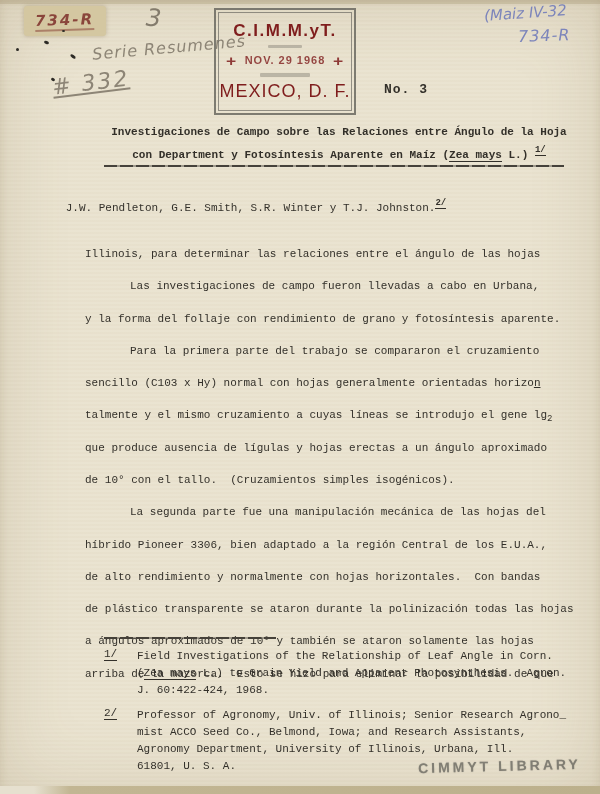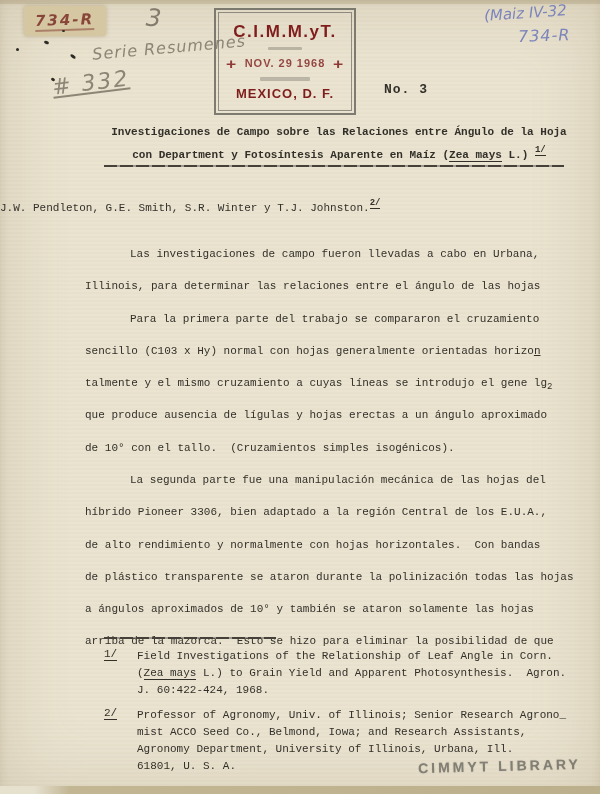--- a/index.html
+++ b/index.html
@@ -39,30 +39,30 @@
   .stamp-inner{border:1px solid rgba(99,97,90,.65);height:100%;box-sizing:border-box;
     display:flex;flex-direction:column;align-items:center;justify-content:space-evenly;
     font-family:"Liberation Sans","DejaVu Sans",sans-serif;}
   .stamp-org{font-size:17px;font-weight:bold;letter-spacing:1.5px;}
   .stamp-smudge{background:rgba(99,97,90,.35);border-radius:1px;}
   .s1{width:34px;height:3px;margin:-4px 0;}
   .s2{width:50px;height:4px;margin:-4px 0;}
   .stamp-date-row{display:flex;align-items:center;gap:9px;}
   .stamp-plus{font-size:14px;font-weight:bold;transform:scale(1.25,1.1);opacity:.85;}
   .stamp-date{font-size:11px;font-weight:bold;letter-spacing:1px;opacity:.8;}
-  .stamp-city{font-size:13px;font-weight:bold;letter-spacing:1px;}
+  .stamp-city{font-size:18px;font-weight:normal;letter-spacing:1px;}
   
   .no3{position:absolute;left:384px;top:82px;font-size:13px;font-weight:bold;letter-spacing:1px;}
   .title-block{position:absolute;left:104px;top:123px;width:470px;font-size:11px;font-weight:bold;
     line-height:19px;white-space:pre;text-align:center;}
   .species{border-bottom:1px solid #33302a;}
   sup.ref{font-size:9px;border-bottom:1px solid #33302a;position:relative;top:-1px;font-weight:bold;}
   .rule{position:absolute;left:104px;top:165px;width:460px;height:2px;
     background:repeating-linear-gradient(90deg,#45413a 0 13px,rgba(69,65,58,.45) 13px 16px);}
-  .authors{position:absolute;left:0;top:199px;width:512px;font-size:11px;white-space:pre;}
+  .authors{position:absolute;left:0;top:199px;width:512px;text-align:center;font-size:11px;white-space:pre;}
   .body-block{position:absolute;left:85px;top:240px;width:500px;font-size:11px;}
   .bl{line-height:28.1px;white-space:pre;}
   .bl.indent{padding-left:45px;}
   .ul{text-decoration:underline;}
   .bl sub{font-size:9px;}
   .fn-sep{position:absolute;left:104px;top:637px;width:172px;height:2px;
     background:repeating-linear-gradient(90deg,#45413a 0 13px,rgba(69,65,58,.45) 13px 16px);}
   .footnotes{position:absolute;left:104px;top:648px;width:470px;font-size:11px;}
   .fn{display:flex;margin-bottom:8px;}
   .fn-marker{width:33px;flex:none;}
@@ -109,22 +109,23 @@
   </div>
 
   <div class="no3">No. 3</div>
 
   <div class="title-block"><span>Investigaciones de Campo sobre las Relaciones entre Ángulo de la Hoja</span><br><span>con Department y Fotosíntesis Aparente en Maíz (</span><span class="species">Zea mays</span><span> L.) </span><sup class="ref">1/</sup></div>
   <div class="rule"></div>
 
   <div class="authors"><span>J.W. Pendleton, G.E. Smith, S.R. Winter y T.J. Johnston.</span><sup class="ref">2/</sup></div>
 
   <div class="body-block">
+    <div class="bl"><span>Illinois, para determinar las relaciones entre el ángulo de las hojas</span><span class="ul"></span><sub></sub></div>
     <div class="bl indent"><span>Las investigaciones de campo fueron llevadas a cabo en Urbana,</span><span class="ul"></span><sub></sub></div>
-    <div class="bl"><span>Illinois, para determinar las relaciones entre el ángulo de las hojas</span><span class="ul"></span><sub></sub></div>
+    <div class="bl"><span>y la forma del follaje con rendimiento de grano y fotosíntesis aparente.</span><span class="ul"></span><sub></sub></div>
     <div class="bl indent"><span>Para la primera parte del trabajo se compararon el cruzamiento</span><span class="ul"></span><sub></sub></div>
     <div class="bl"><span>sencillo (C103 x Hy) normal con hojas generalmente orientadas horizo</span><span class="ul">n</span><sub></sub></div>
     <div class="bl"><span>talmente y el mismo cruzamiento a cuyas líneas se introdujo el gene lg</span><span class="ul"></span><sub>2</sub></div>
     <div class="bl"><span>que produce ausencia de lígulas y hojas erectas a un ángulo aproximado</span><span class="ul"></span><sub></sub></div>
     <div class="bl"><span>de 10° con el tallo.  (Cruzamientos simples isogénicos).</span><span class="ul"></span><sub></sub></div>
     <div class="bl indent"><span>La segunda parte fue una manipulación mecánica de las hojas del</span><span class="ul"></span><sub></sub></div>
     <div class="bl"><span>híbrido Pioneer 3306, bien adaptado a la región Central de los E.U.A.,</span><span class="ul"></span><sub></sub></div>
     <div class="bl"><span>de alto rendimiento y normalmente con hojas horizontales.  Con bandas</span><span class="ul"></span><sub></sub></div>
     <div class="bl"><span>de plástico transparente se ataron durante la polinización todas las hojas</span><span class="ul"></span><sub></sub></div>
     <div class="bl"><span>a ángulos aproximados de 10° y también se ataron solamente las hojas</span><span class="ul"></span><sub></sub></div>

